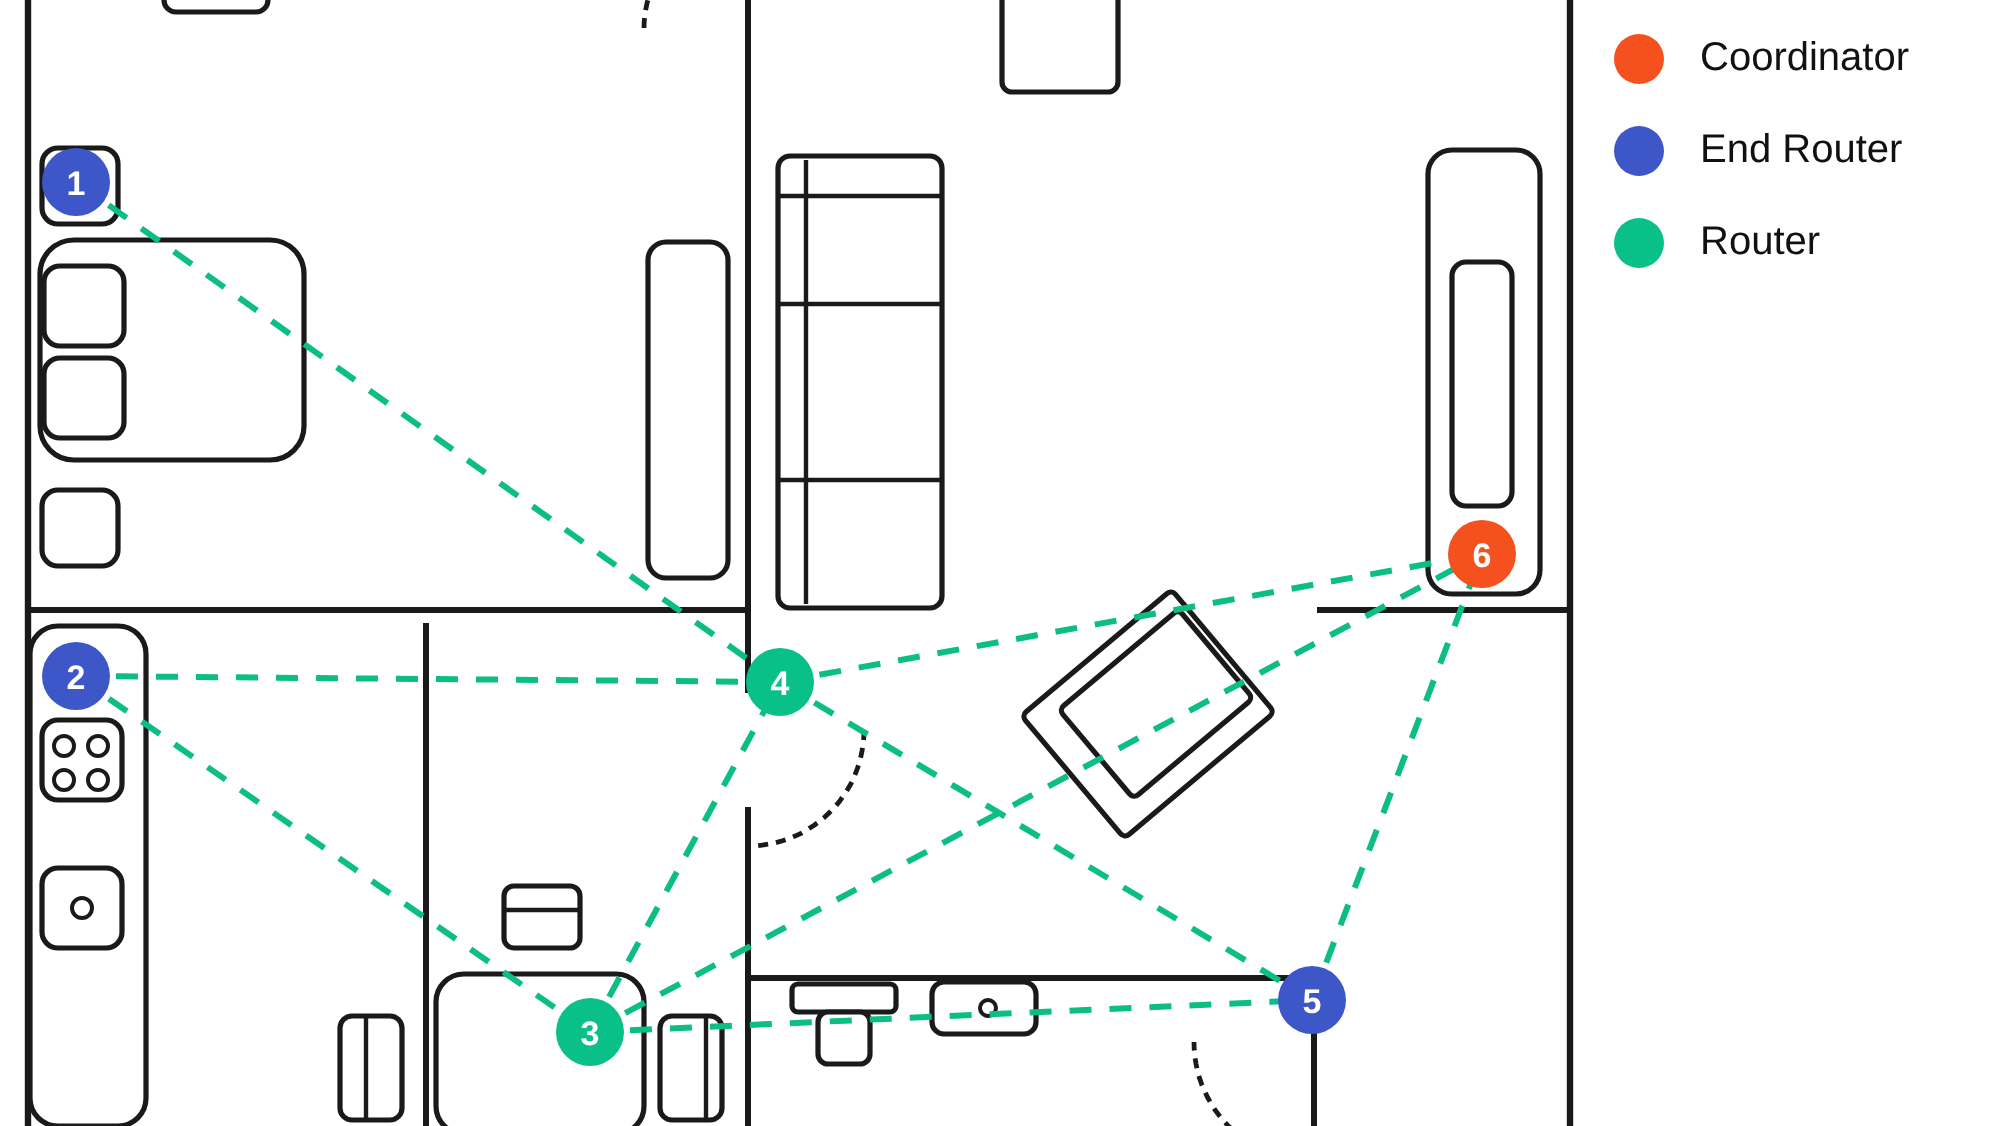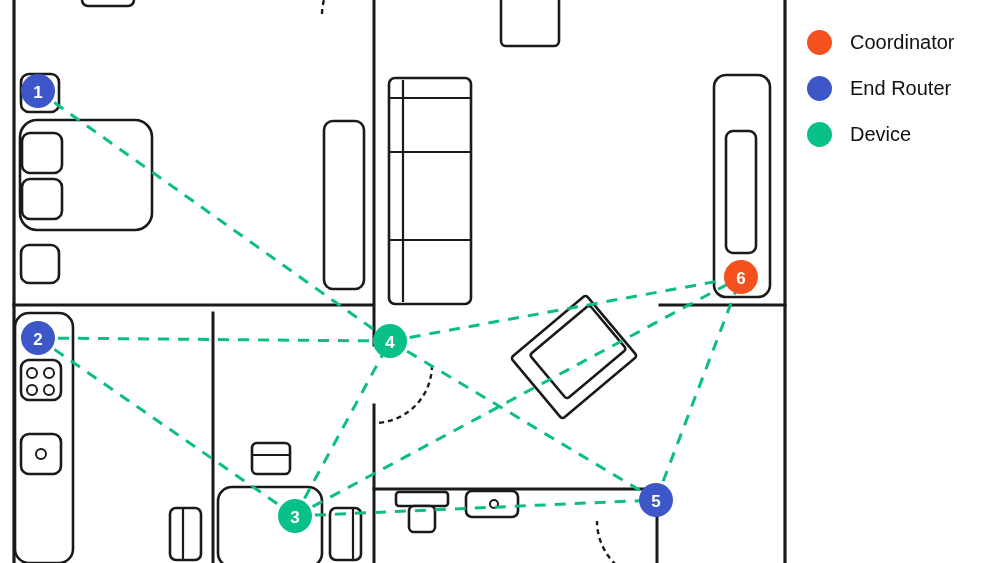--- a/index.html
+++ b/index.html
@@ -10,21 +10,21 @@
   .wall{stroke:#1a1a1a;fill:none;stroke-linecap:square;}
   .wall-ext{stroke-width:3.2;}
   .wall-int{stroke-width:3.0;}
   .furn{stroke:#1a1a1a;fill:#ffffff;stroke-width:2.6;}
   .furn-thin{stroke:#1a1a1a;fill:#ffffff;stroke-width:2.0;}
   .furn-line{stroke:#1a1a1a;fill:none;stroke-width:2.2;}
   .door-arc{stroke:#1a1a1a;fill:none;stroke-width:2.4;stroke-dasharray:5 4;}
   .link{stroke-width:3.0;fill:none;stroke-linecap:butt;stroke-dasharray:11 9;}
   .node-label{font-family:"Liberation Sans", sans-serif;font-weight:bold;
      font-size:17px;fill:#ffffff;text-anchor:middle;dominant-baseline:central;}
-  .legend{position:absolute;right:0px;top:0px;width:215px;padding-top:19px;}
+  .legend{position:absolute;right:0px;top:0px;width:215px;padding-top:6px;}
   .legend-row{display:flex;align-items:center;height:46px;padding-left:22px;}
   .legend-swatch{width:25px;height:25px;border-radius:50%;flex:0 0 auto;}
   .legend-text{margin-left:18px;font-size:20px;color:#111;white-space:nowrap;}
 </style>
 </head>
 <body>
 
 <div id="stage">
 
   <svg id="plan" viewBox="0 0 1000 563">
@@ -125,17 +125,17 @@
       <div class="legend-row">
         <div class="legend-swatch" style="background: rgb(244, 81, 30);"></div>
         <div class="legend-text">Coordinator</div>
       </div>
       <div class="legend-row">
         <div class="legend-swatch" style="background: rgb(61, 86, 200);"></div>
         <div class="legend-text">End Router</div>
       </div>
       <div class="legend-row">
         <div class="legend-swatch" style="background: rgb(9, 193, 136);"></div>
-        <div class="legend-text">Device</div>
+        <div class="legend-text">Router</div>
       </div>
     </div>
 
 </div>
 
 </body></html>

